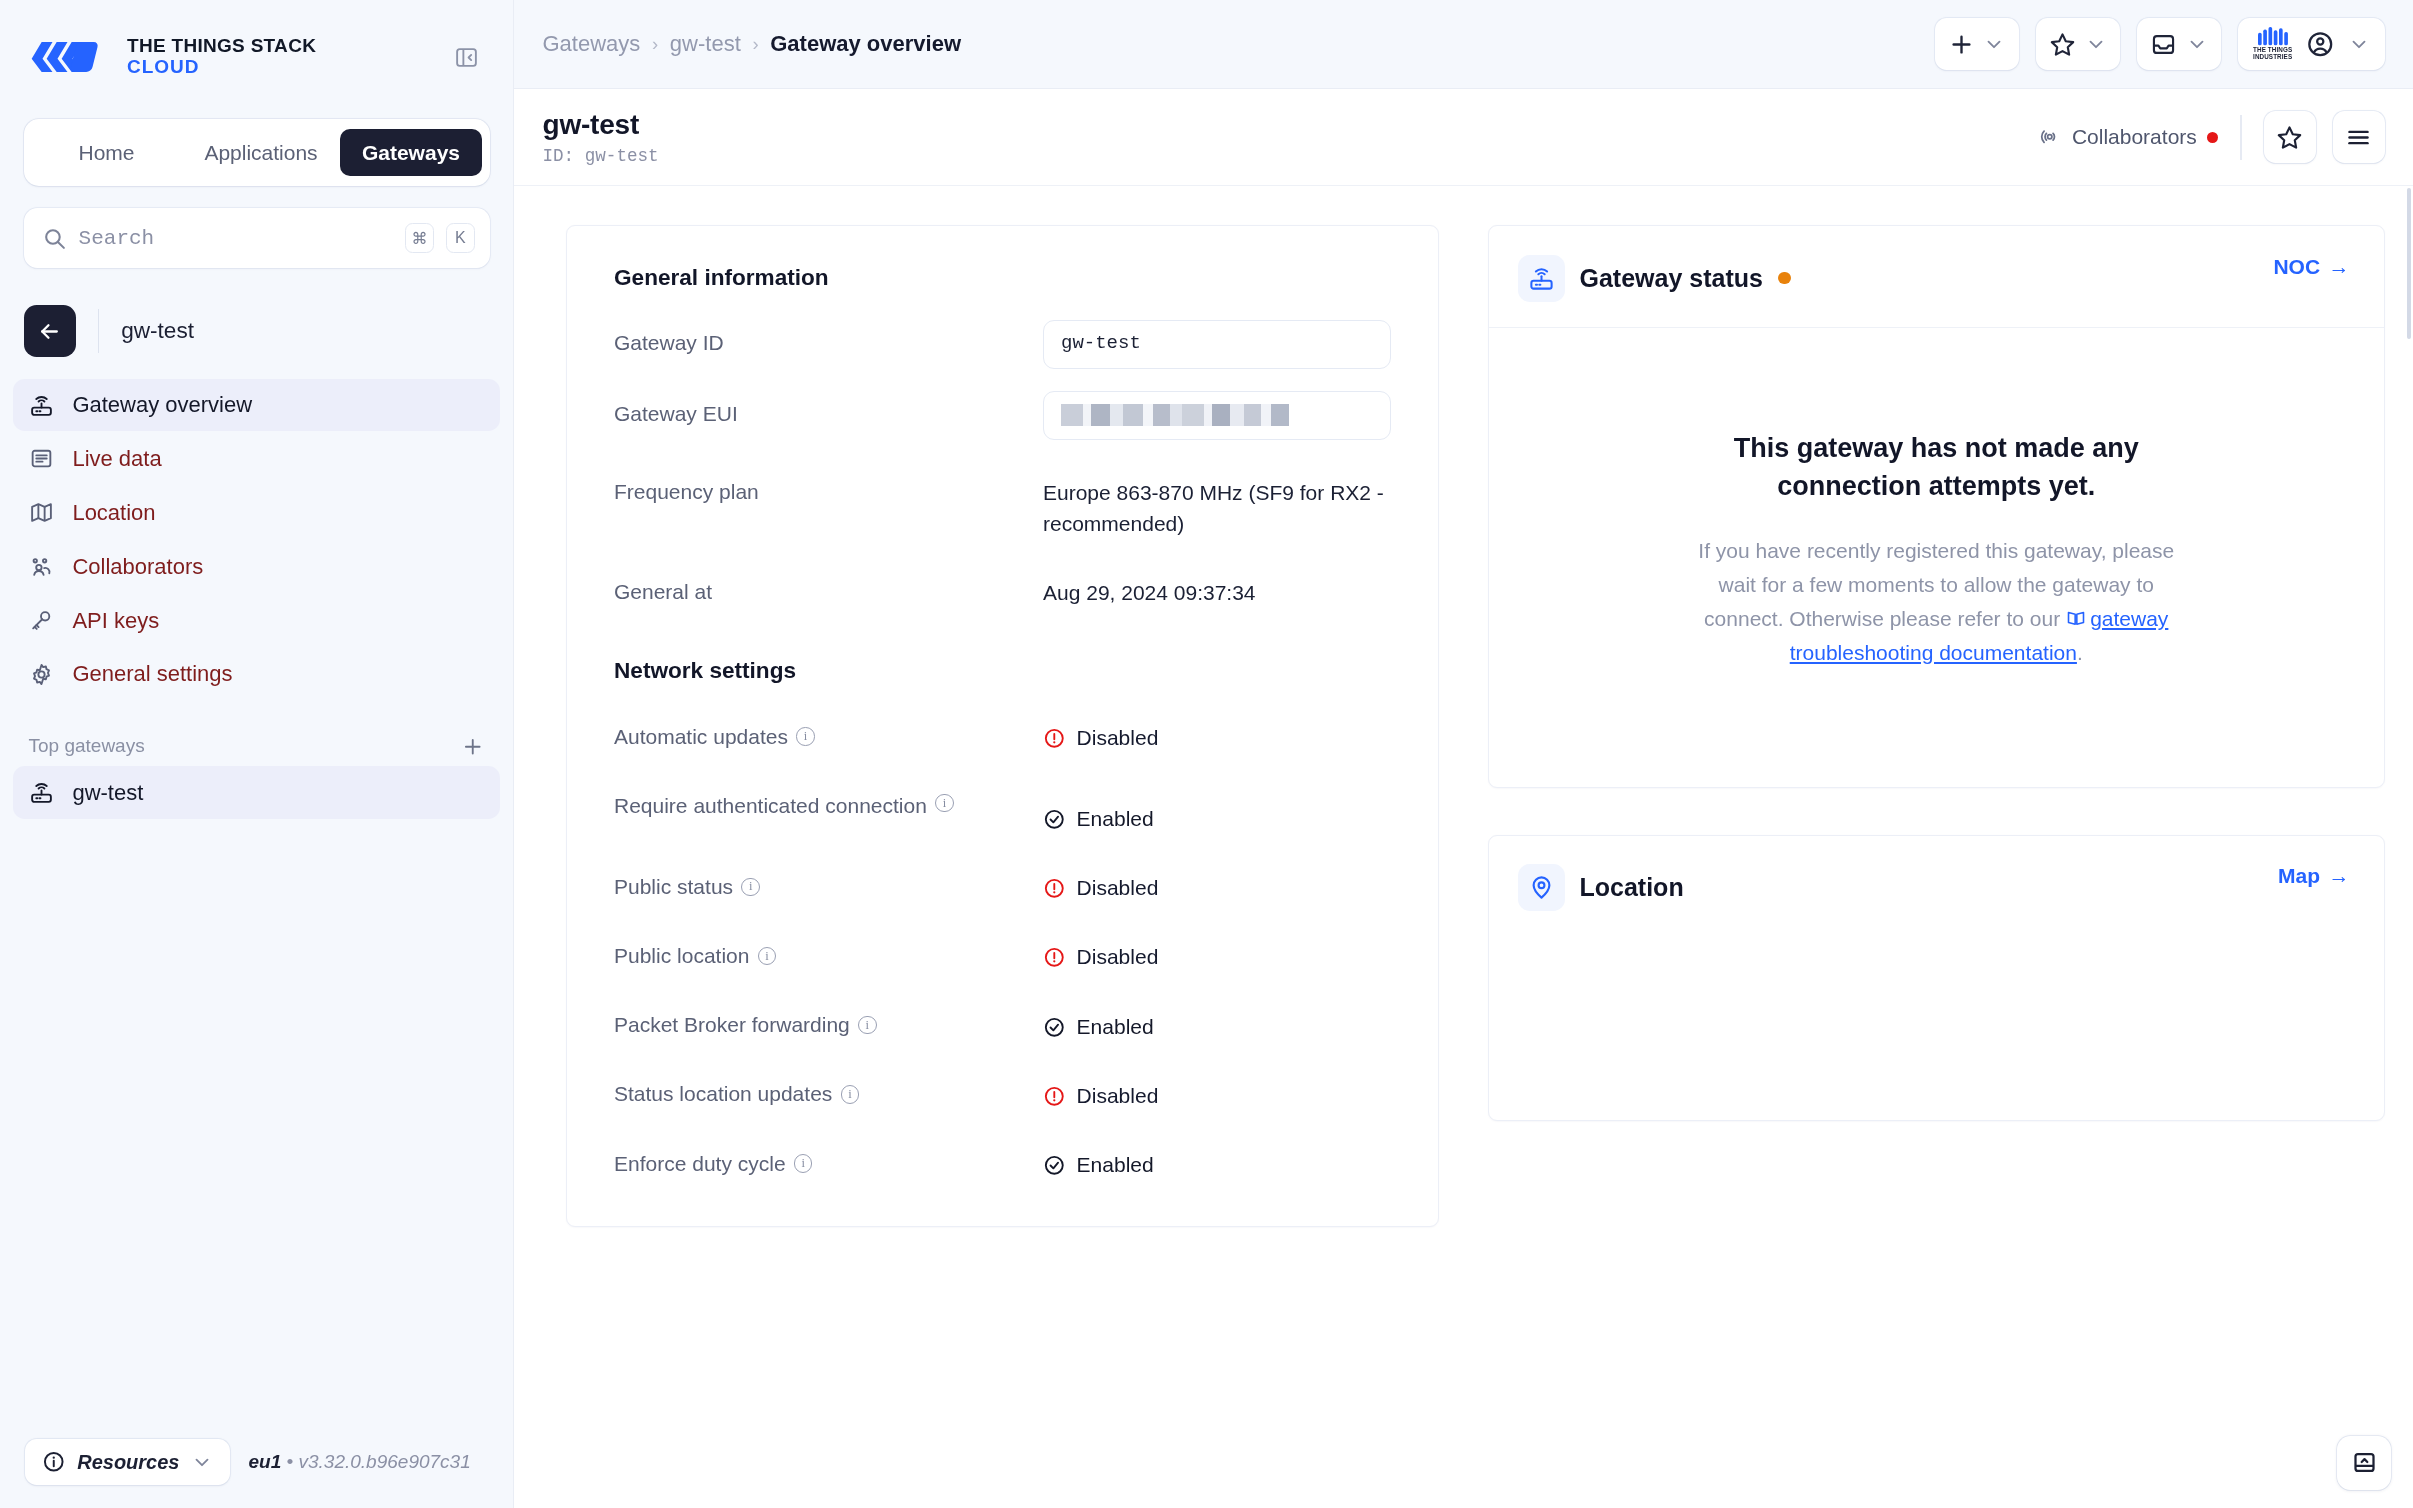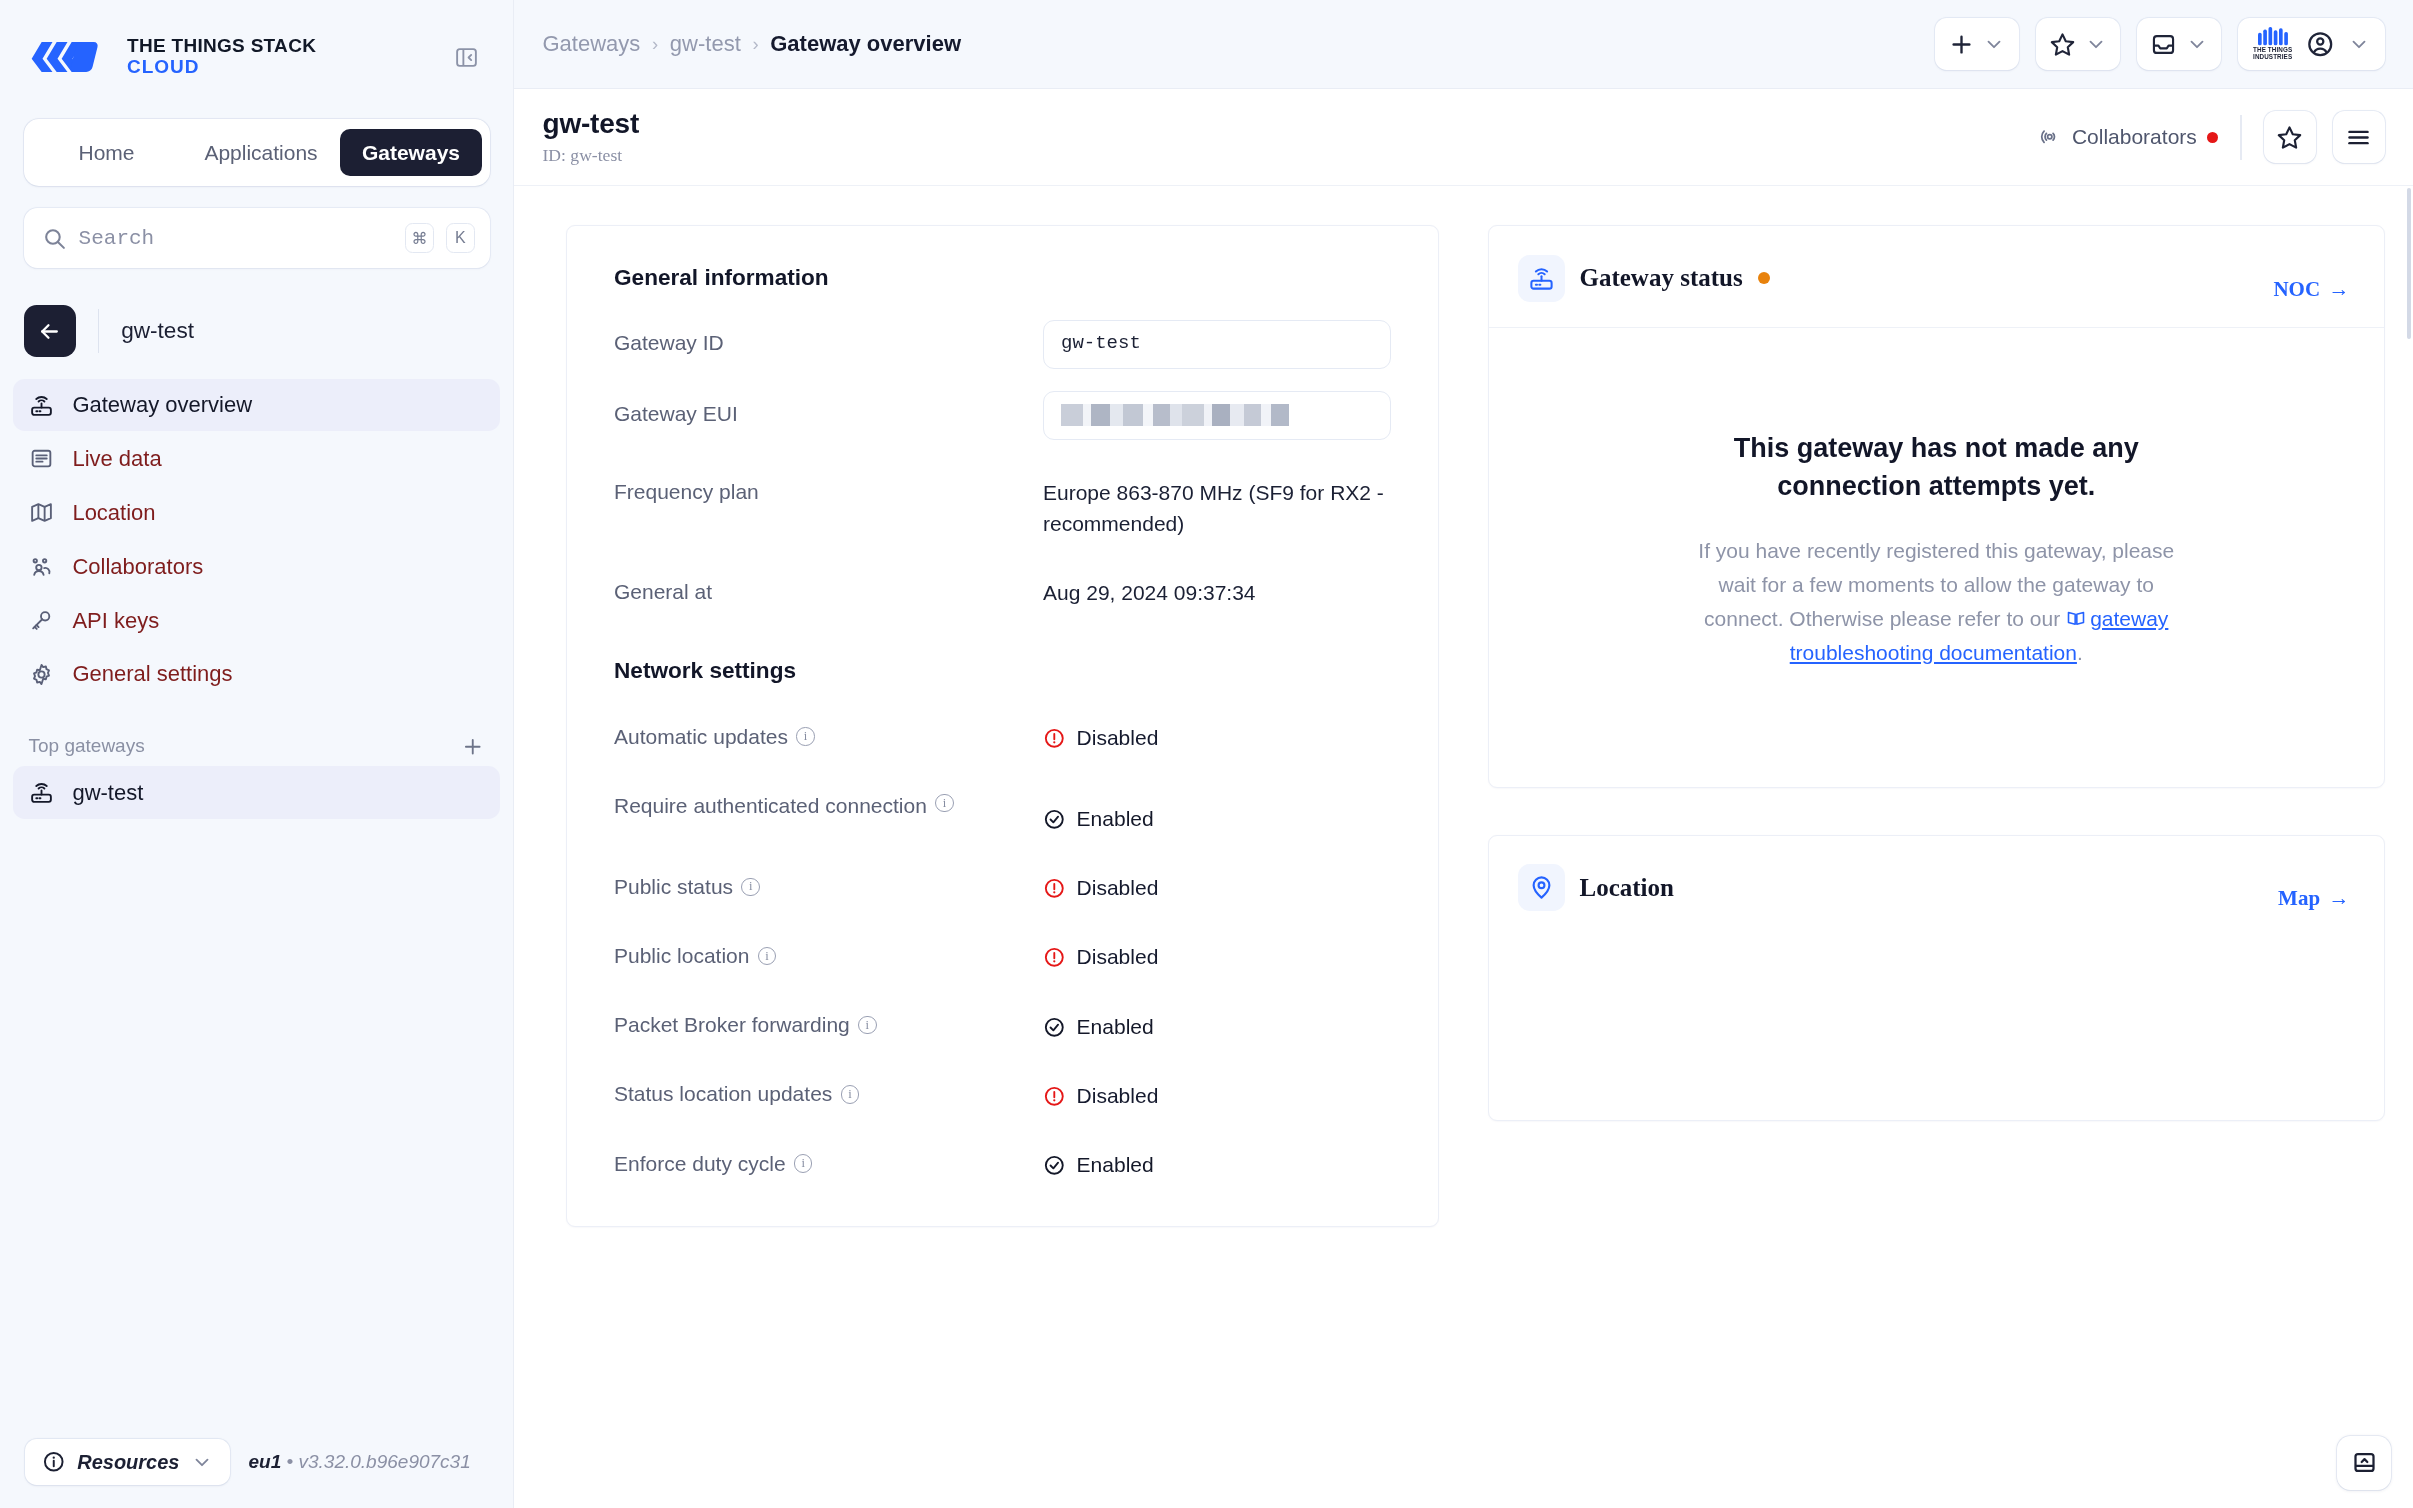--- a/index.html
+++ b/index.html
@@ -91,21 +91,21 @@
             display:flex; align-items:center; gap: 8.4px; padding: 0 13.4px; cursor:pointer; color:#1f2438; }
   .chev { color:#7f859b; display:flex; }
   .tti-logo { display:flex; flex-direction:column; align-items:center; gap:1.7px; }
   .tti-mark { display:flex; }
   .tti-cap { font-size: 6.3px; font-weight: 800; color:#1c2033; line-height:1.05; text-align:center; letter-spacing:0.1px;}
 
   .pagehead { height: 97px; flex: 0 0 97px; border-bottom: 1.7px solid #eef1f7;
               display:flex; align-items:center; justify-content:space-between; padding: 0 28.5px 0 28.5px; }
   .ph-left { display:flex; flex-direction:column; gap: 5px; }
   .ph-title { font-size: 28px; font-weight: 800; color:#121628; letter-spacing:-0.2px; }
-  .ph-sub { font-size: 17.6px; color:#8b90a5; font-family:Liberation Serif, serif; }
+  .ph-sub { font-size: 17.6px; color:#8b90a5; font-family:Liberation Mono, monospace; }
   .ph-right { display:flex; align-items:center; gap: 17px; }
   .status-pill { display:flex; align-items:center; gap: 10px; font-size: 21px; color:#4f566d; }
   .status-dot { width: 11px; height: 11px; border-radius:50%; background:#e51717; }
   .ph-div { width:1.7px; height:45px; background:#e6eaf3; margin: 0 5px; }
   .icon-btn { width: 52px; height:52px; background:#fff; border-radius:11.7px;
               box-shadow: 0 0.8px 2.5px rgba(30,41,80,.07), 0 0 0 0.8px rgba(228,234,245,.95);
               display:flex; align-items:center; justify-content:center; cursor:pointer; color:#1c2033;}
 
   .content { flex:1; overflow:hidden; padding: 39px 28.5px 0 52px; display:flex; gap: 49px; }
   .col-left { flex: 0 0 873px; }
@@ -129,22 +129,22 @@
   .info-i { width:18.4px;height:18.4px;border:1.4px solid #9aa0b3;border-radius:50%;
             display:inline-flex;align-items:center;justify-content:center;font-size:12.6px;
             color:#868da1; font-style:normal; font-family:"Liberation Serif", serif; cursor:pointer; flex:0 0 auto;}
   .sect-title { font-size: 22.6px; font-weight: 700; color:#121628; margin-top: 50px; }
   .val-row { display:flex; align-items:center; gap: 11px; font-size:21px; }
   .ok { color:#141829; }
   .bad { color:#151a2e; }
   .ico-ok { color:#141829; display:flex; }
   .ico-bad { color:#e51717; display:flex; }
 
-  .panel-head { display:flex; align-items:flex-end; justify-content:space-between;
-                padding: 28.5px 34px 25px 28.5px; border-bottom: 1.7px solid #eef1f7; font-family: Liberation Serif, serif; }
+  .panel-head { display:flex; align-items:flex-start; justify-content:space-between;
+                padding: 28.5px 34px 25px 28.5px; border-bottom: 1.7px solid #eef1f7; }
   .panel-head-l { display:flex; align-items:center; gap: 15px; }
   .panel-ico { width:47px;height:47px;border-radius:11.7px;background:#f1f5fe;
                display:flex;align-items:center;justify-content:center;color:#2563ff; flex:0 0 auto;}
   .panel-title { font-size: 25px; font-weight: 800; color:#121628; }
   .panel-dot { width:12.6px;height:12.6px;border-radius:50%; background:#e8820c; }
   .panel-link { font-size: 21px; color:#2563ff; font-weight:700; display:flex; align-items:center; gap:8.4px; cursor:pointer;}
 
   .status-body { padding: 101px 67px 117px 67px; text-align:center; }
   .sb-h { font-size: 27px; font-weight: 800; color:#121628; line-height:1.42; max-width:520px; margin: 0 auto; }
   .sb-p { margin-top: 28.5px; font-size: 21px; color:#8e94a8; line-height:1.62; max-width: 503px;

